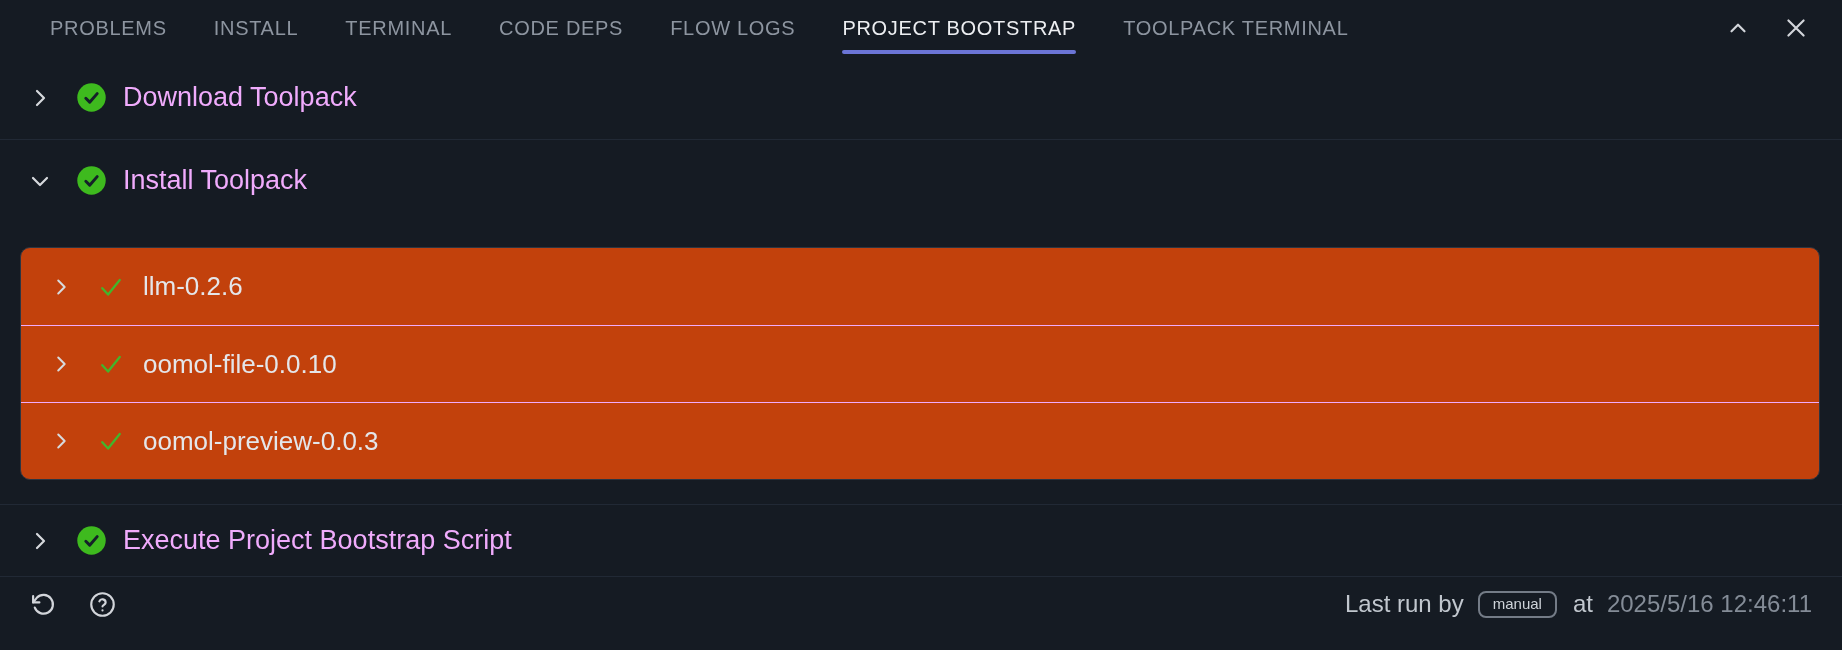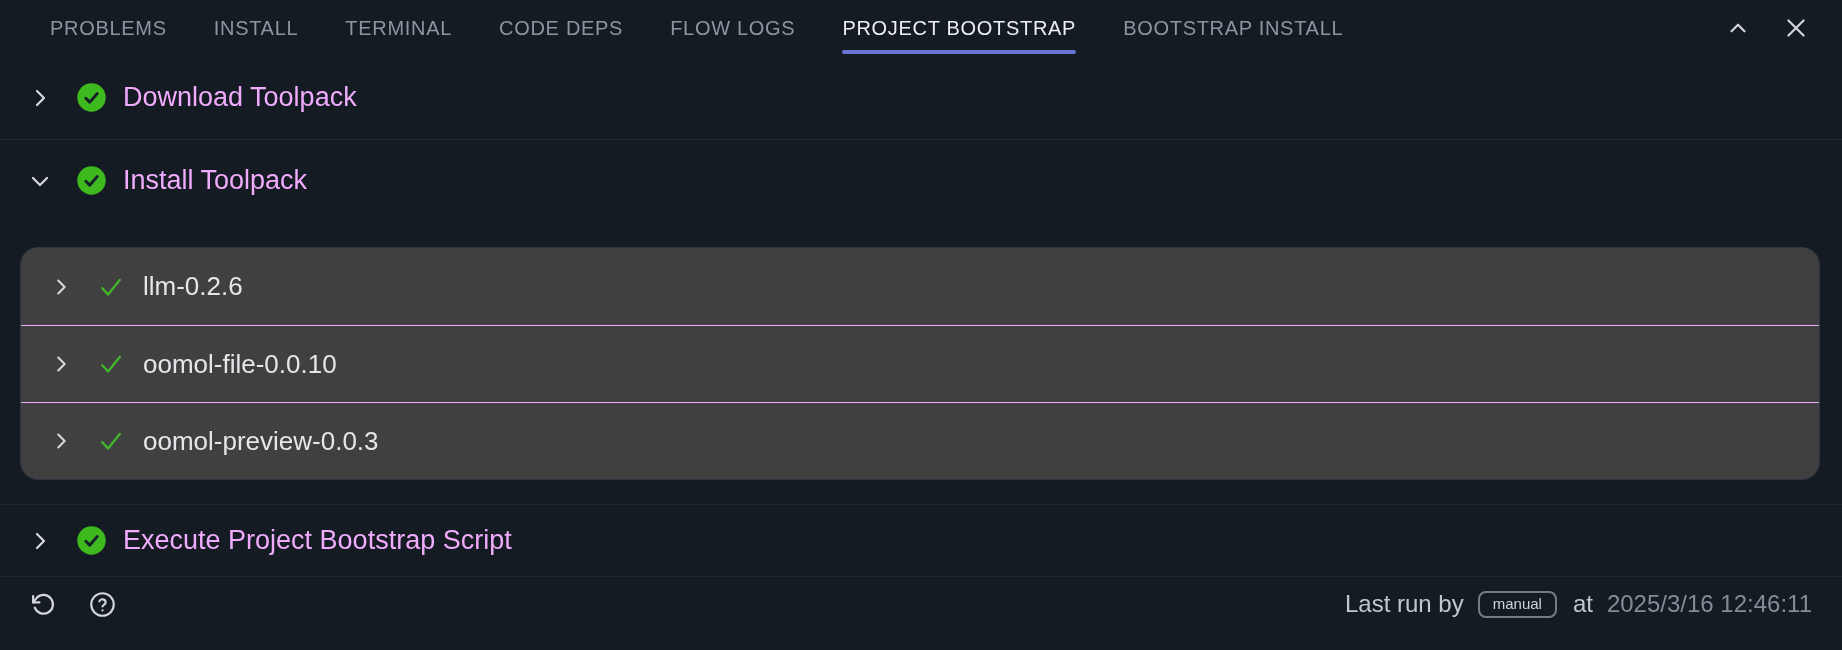--- a/index.html
+++ b/index.html
@@ -67,23 +67,23 @@
   .step-label {
     margin-left:16px;
     font-size:27px;
     color:#f0abfc;
   }
   .divider { height:1px; background:#212935; }
 
   
   .panel-wrap { padding:26px 22px 24px 20px; }
   .panel {
-    background:#404040;
+    background:#c2410c;
     border:1px solid #2c3542;
-    border-radius:18px;
+    border-radius:10px;
     overflow:hidden;
   }
   .pkg-row {
     height:77px;
     display:flex; align-items:center;
     padding-left:28px;
     border-top:1px solid #f0abfc;
     cursor:pointer;
   }
   .pkg-row:first-child { border-top:none; }
@@ -127,21 +127,21 @@
 <body>
 
 <div class="tabbar">
   <div class="tabs">
     <div class="tab">PROBLEMS</div>
     <div class="tab">INSTALL</div>
     <div class="tab">TERMINAL</div>
     <div class="tab">CODE DEPS</div>
     <div class="tab">FLOW LOGS</div>
     <div class="tab active">PROJECT BOOTSTRAP</div>
-    <div class="tab">BOOTSTRAP INSTALL</div>
+    <div class="tab">TOOLPACK TERMINAL</div>
   </div>
   <div class="tabbar-actions">
     <div class="icon-btn">
       <svg width="26" height="26" viewBox="0 0 24 24" fill="none" stroke="currentColor" stroke-width="2" stroke-linecap="round" stroke-linejoin="round">
           <path d="M6 15l6-6 6 6"></path>
         </svg>
     </div>
     <div class="icon-btn">
       <svg width="26" height="26" viewBox="0 0 24 24" fill="none" stroke="currentColor" stroke-width="2" stroke-linecap="round">
           <path d="M5 5l14 14M19 5L5 19"></path>
@@ -260,15 +260,15 @@
           <circle cx="12" cy="12" r="10"></circle>
           <path d="M9.2 9.2a2.9 2.9 0 0 1 5.6 1c0 1.9-2.8 2.1-2.8 3.6"></path>
           <line x1="12" y1="17.2" x2="12" y2="17.3"></line>
         </svg>
     </div>
   </div>
   <div class="footer-right">
     <span class="last-run-label">Last run by</span>
     <span class="run-badge">manual</span>
     <span class="at-label">at</span>
-    <span class="timestamp">2025/3/16 12:46:11</span>
+    <span class="timestamp">2025/5/16 12:46:11</span>
   </div>
 </div>
 
 </body></html>

